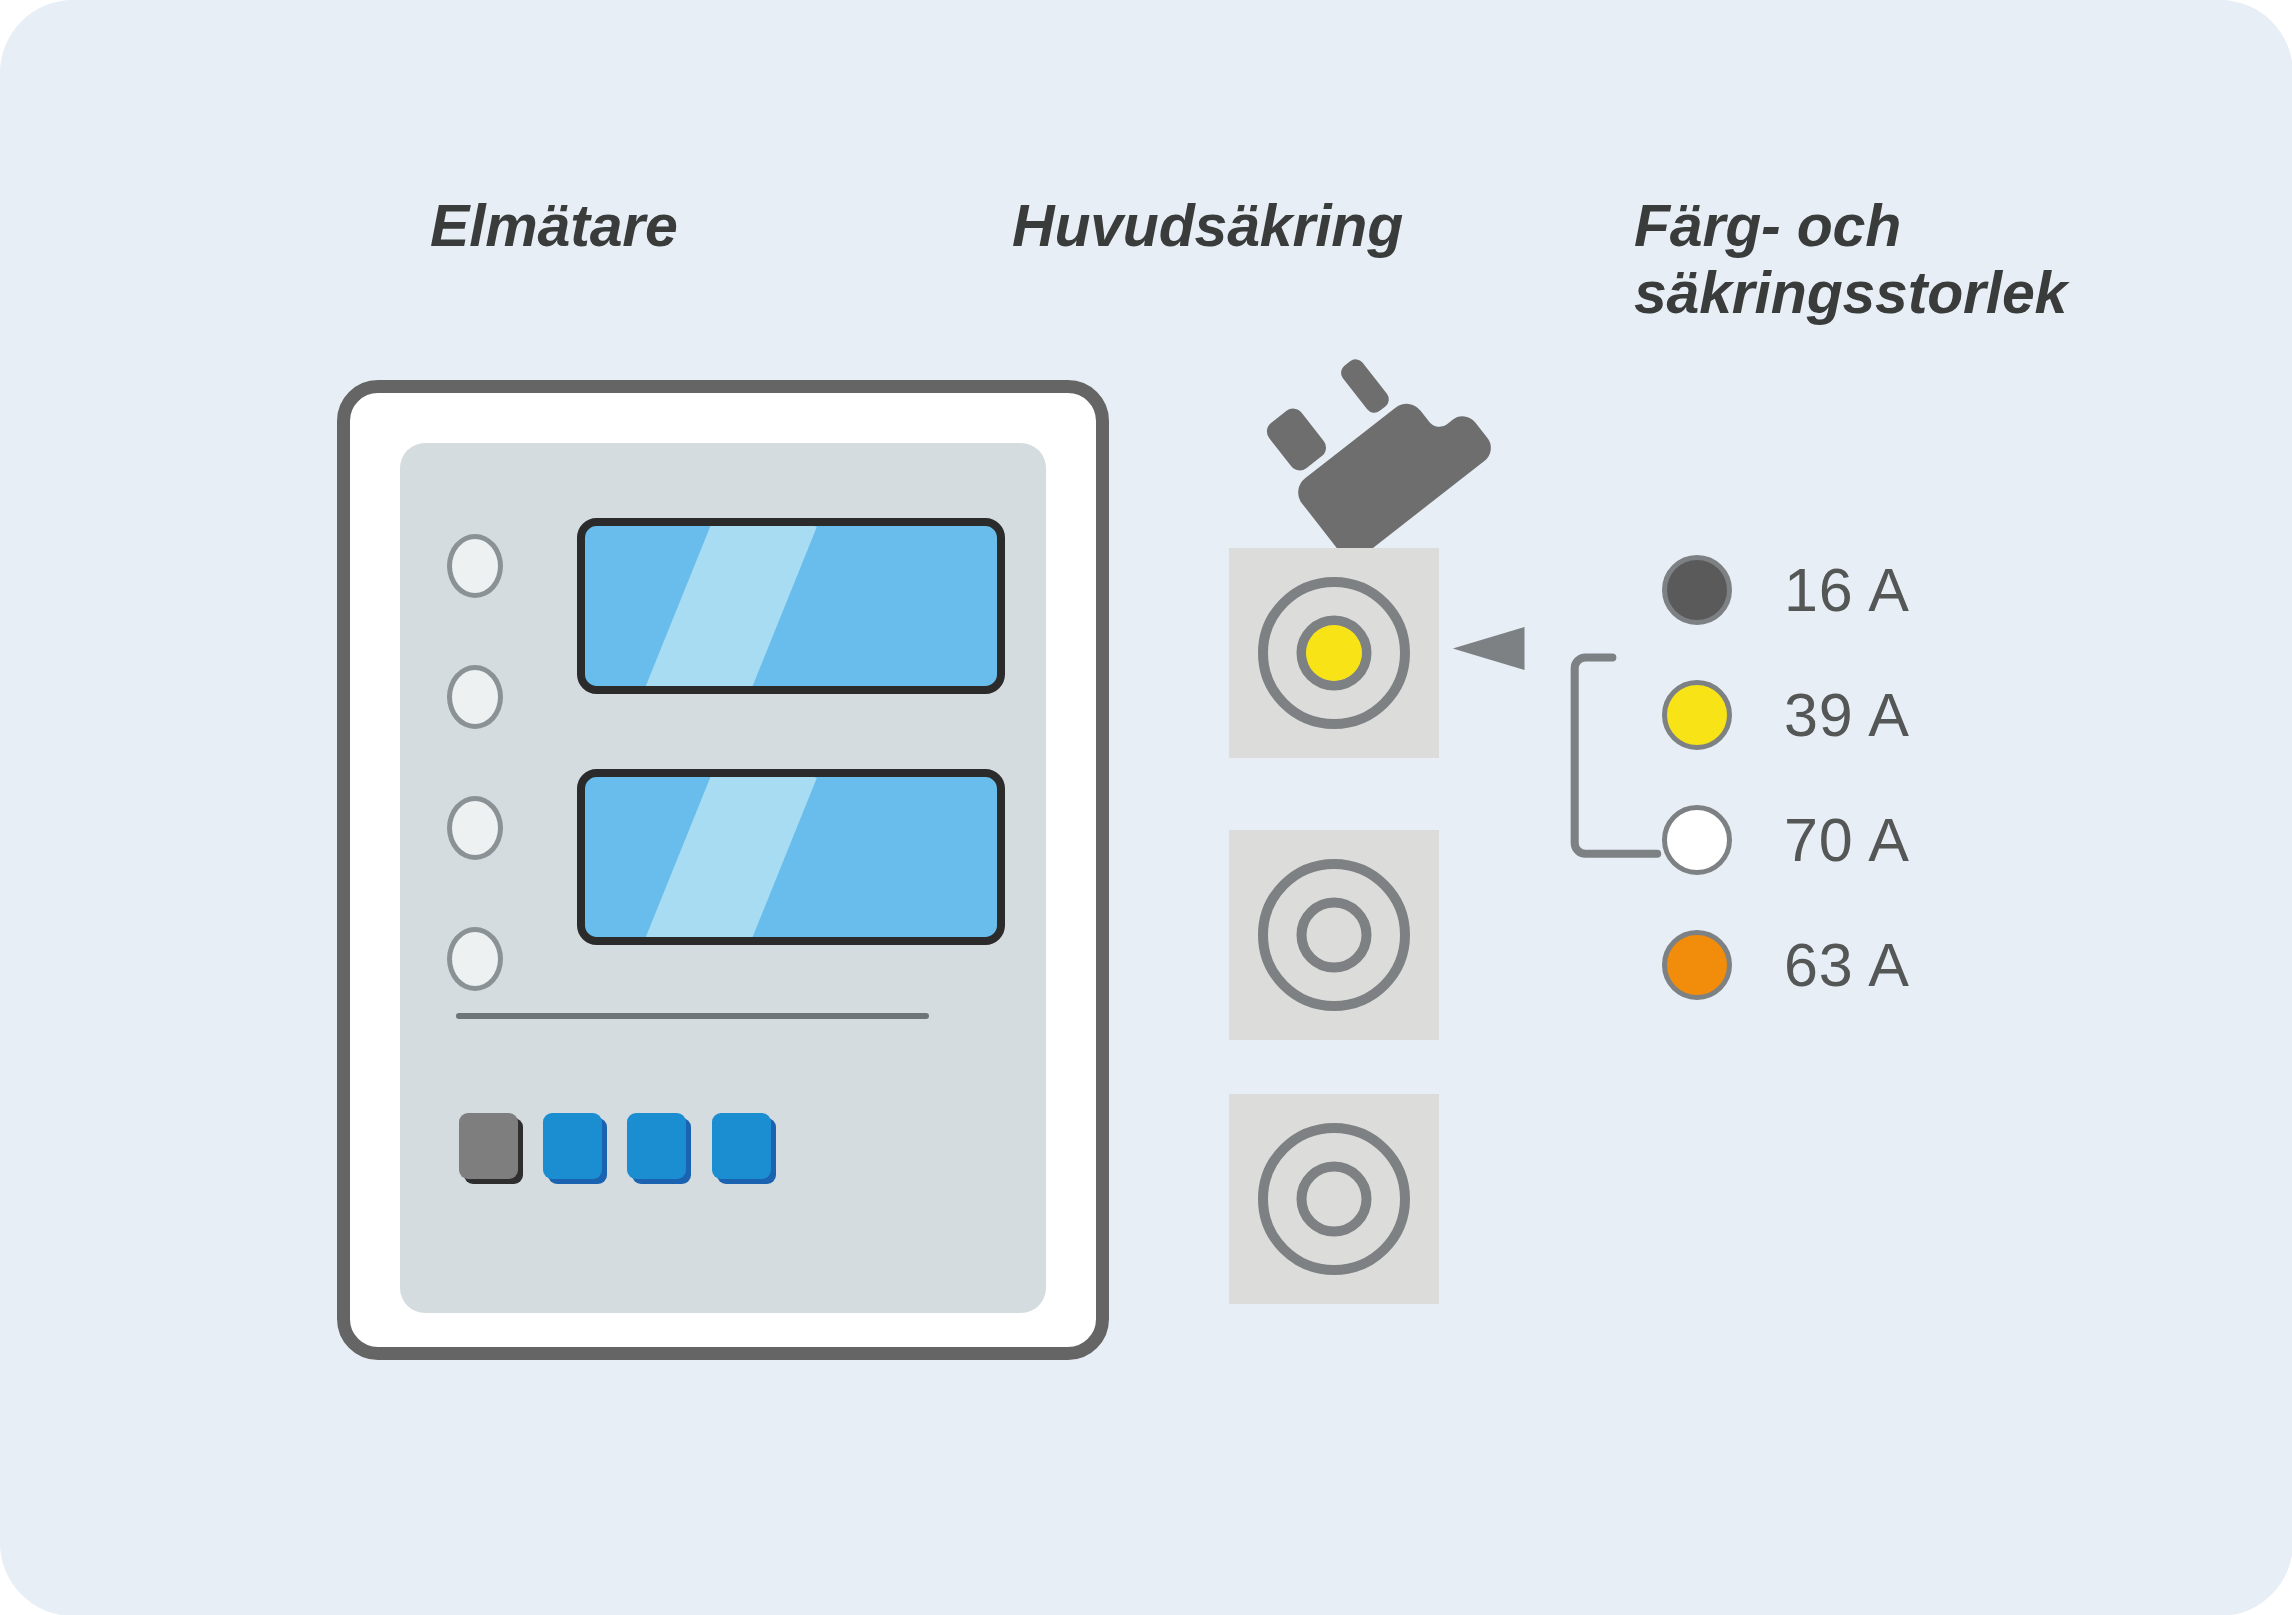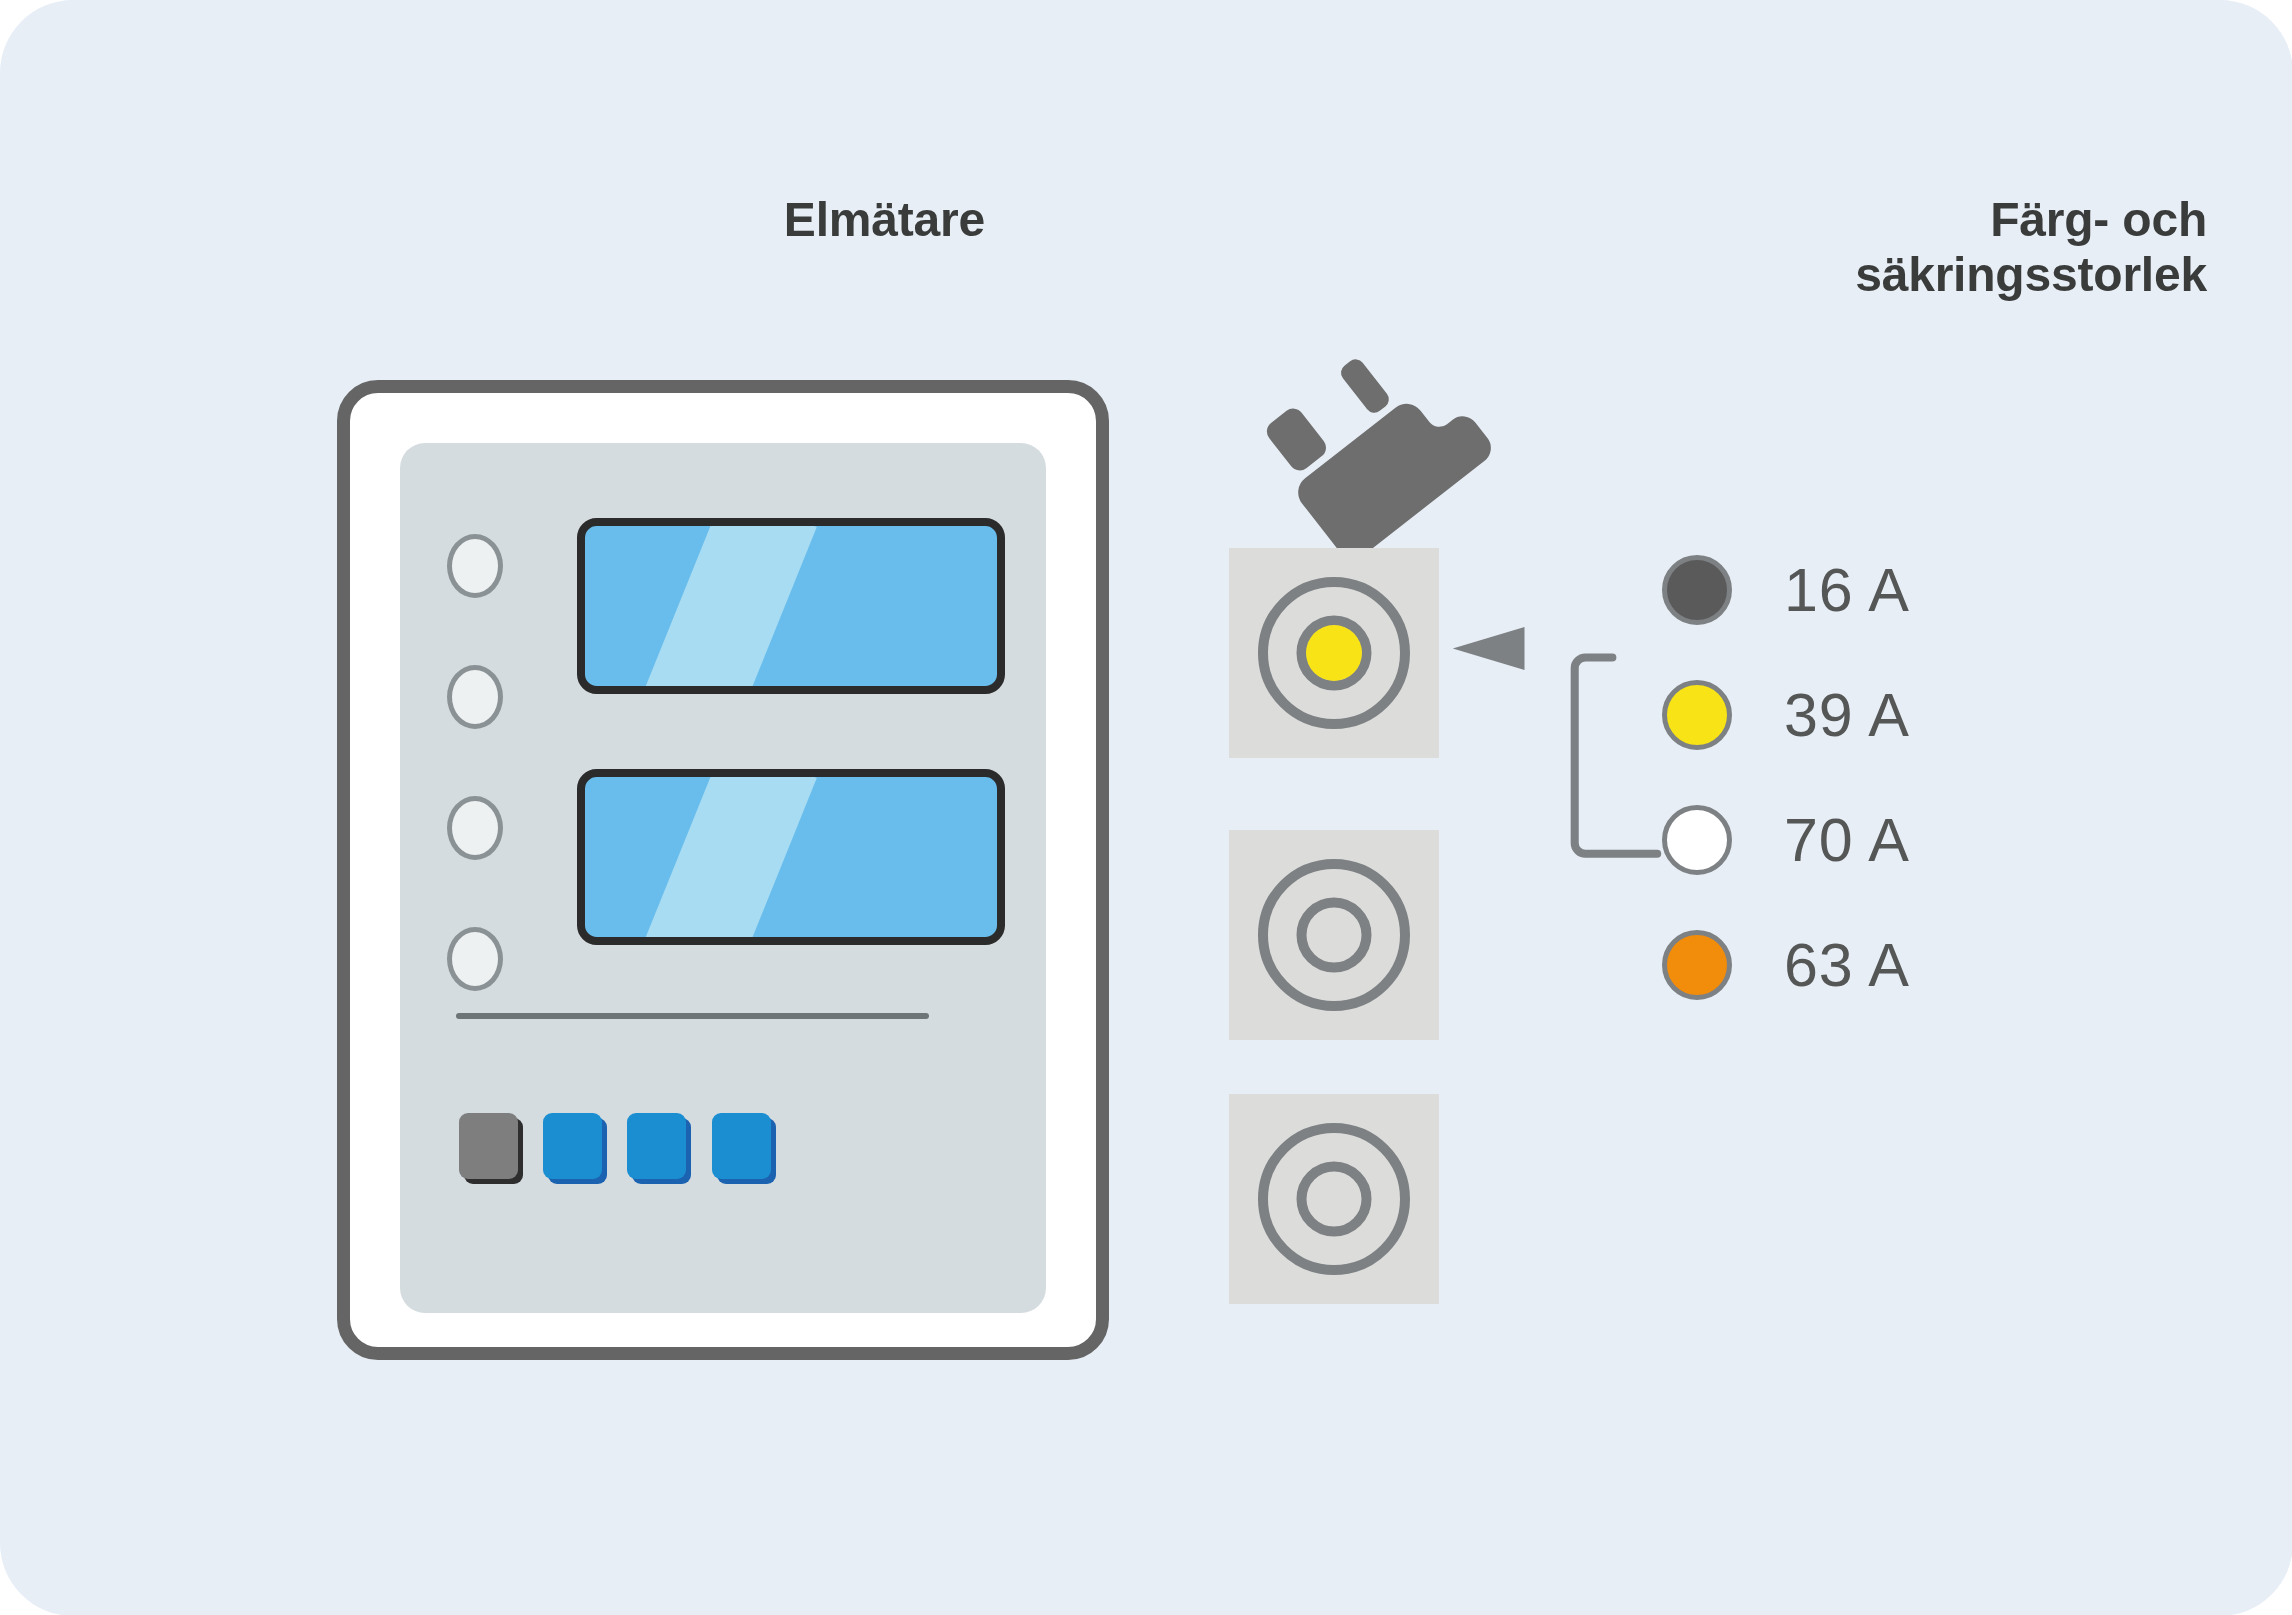--- a/index.html
+++ b/index.html
@@ -25,25 +25,26 @@
     height: 1616px;
     background: #e7eef6;
     border-radius: 73px;
     box-sizing: border-box;
   }
 
   
   .heading {
     position: absolute;
     color: #3a3c3b;
-    font-size: 48px;
+    font-size: 59px;
     font-weight: 600;
     line-height: 1.14;
-    text-align: right;
+    text-align: left;
     letter-spacing: -0.2px;
+    font-style: italic;
   }
   #heading-elmatare   { left: 430px;  top: 193px;  width: 555px; }
   #heading-huvud      { left: 1012px; top: 193px;  width: 555px; }
   #heading-farg       { left: 1634px; top: 193px;  width: 573px; }
 
   
   #meter {
     position: absolute;
     left: 337px;
     top: 380px;
@@ -231,20 +232,21 @@
   }
 </style>
 </head>
 <body>
 
 <div id="stage">
   <div id="card"></div>
 
   <div class="heading" id="heading-elmatare">Elmätare</div>
 
+  <div class="heading" id="heading-huvud">Huvudsäkring</div>
 
   <div class="heading" id="heading-farg">
     <span>Färg- och</span><br>
     <span>säkringsstorlek</span>
   </div>
 
   <div id="meter">
     <div id="meter-panel">
 
       <div class="meter-led" id="led-1"></div>

